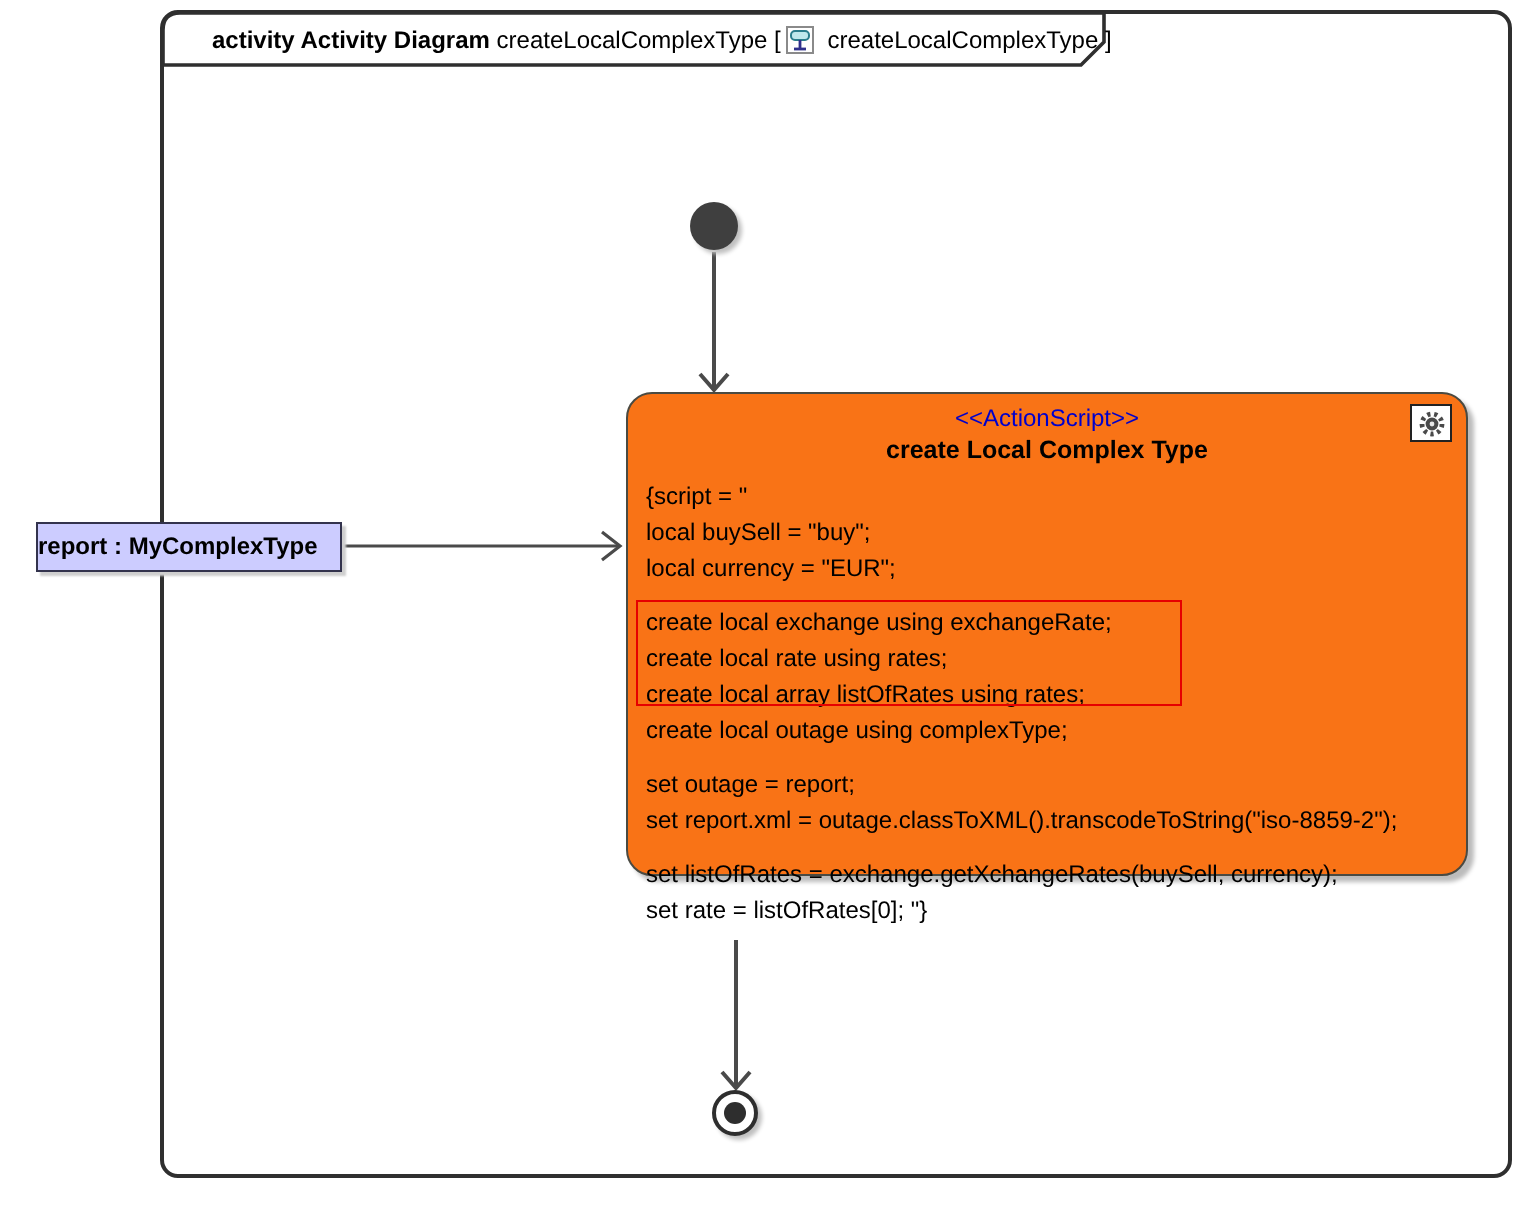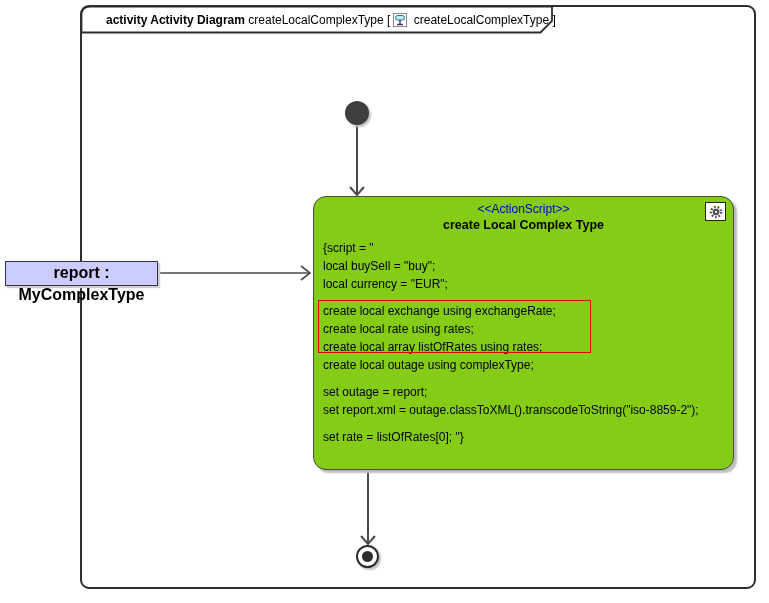--- a/index.html
+++ b/index.html
@@ -17,39 +17,39 @@
 
   
   .edges{position:absolute;left:0;top:0;width:769px;height:603px;pointer-events:none;}
   .edges .hit{pointer-events:all;}
 
   
   .initial-node{position:absolute;left:345px;top:101px;width:24px;height:24px;border-radius:50%;
                 background:#3f3f3f;box-shadow:2px 2px 2px #c0c0c0;}
 
   
-  .action-node{position:absolute;left:313px;top:196px;width:421px;height:274px;box-sizing:border-box;
-               background:#84cc16;border:1.5px solid #4a4a42;border-radius:13px;
+  .action-node{position:absolute;left:313px;top:196px;width:421px;height:242px;box-sizing:border-box;
+               background:#f97316;border:1.5px solid #4a4a42;border-radius:13px;
                box-shadow:3px 3px 2px #bcbcbc;}
   .stereotype{position:absolute;left:0;top:5px;width:100%;text-align:center;
               font-size:12px;color:#0000cc;}
   .action-name{position:absolute;left:0;top:21px;width:100%;text-align:center;
                font-size:12.5px;font-weight:bold;}
   .gear-box{position:absolute;right:7px;top:5px;width:19px;height:17px;background:#fff;
             border:1px solid #222;display:flex;align-items:center;justify-content:center;}
   .script{position:absolute;left:9px;top:42px;right:4px;font-size:12px;}
   .script-line{height:18px;line-height:18px;white-space:nowrap;}
   .script-line.blank{height:9px;}
   .highlight-rect{position:absolute;left:4px;top:103px;width:273px;height:53px;
                   border:1.5px solid #e60000;box-sizing:border-box;}
 
   
-  .pin-label{position:absolute;left:5px;top:261px;width:153px;height:25px;box-sizing:border-box;
+  .pin-label{position:absolute;left:18px;top:261px;width:153px;height:25px;box-sizing:border-box;
              background:#ccccff;border:1.5px solid #33334d;box-shadow:2px 2px 1px #cfcfcf;
-             font-size:16px;font-weight:bold;text-align:center;line-height:22px;}
+             font-size:12px;font-weight:bold;line-height:22px;}
 
   
   .final-node{position:absolute;left:356px;top:545px;width:23px;height:23px;box-sizing:border-box;
               border:2px solid #2e2e2e;border-radius:50%;background:#fff;
               box-shadow:2px 2px 2px #c0c0c0;display:flex;align-items:center;justify-content:center;}
   .final-dot{width:11px;height:11px;border-radius:50%;background:#2e2e2e;}
 </style>
 </head>
 <body>
 
@@ -107,20 +107,21 @@
       <div class="script-line">local currency = "EUR";</div>
       <div class="script-line blank"></div>
       <div class="script-line">create local exchange using exchangeRate;</div>
       <div class="script-line">create local rate using rates;</div>
       <div class="script-line">create local array listOfRates using rates;</div>
       <div class="script-line">create local outage using complexType;</div>
       <div class="script-line blank"></div>
       <div class="script-line">set outage = report;</div>
       <div class="script-line">set report.xml = outage.classToXML().transcodeToString("iso-8859-2");</div>
       <div class="script-line blank"></div>
+      <div class="script-line">set listOfRates = exchange.getXchangeRates(buySell, currency);</div>
       <div class="script-line">set rate = listOfRates[0]; "}</div>
     </div>
     <div class="highlight-rect"></div>
   </div>
 
   <div class="pin-label">
     <span>report : MyComplexType</span>
   </div>
 
   <div class="final-node">

